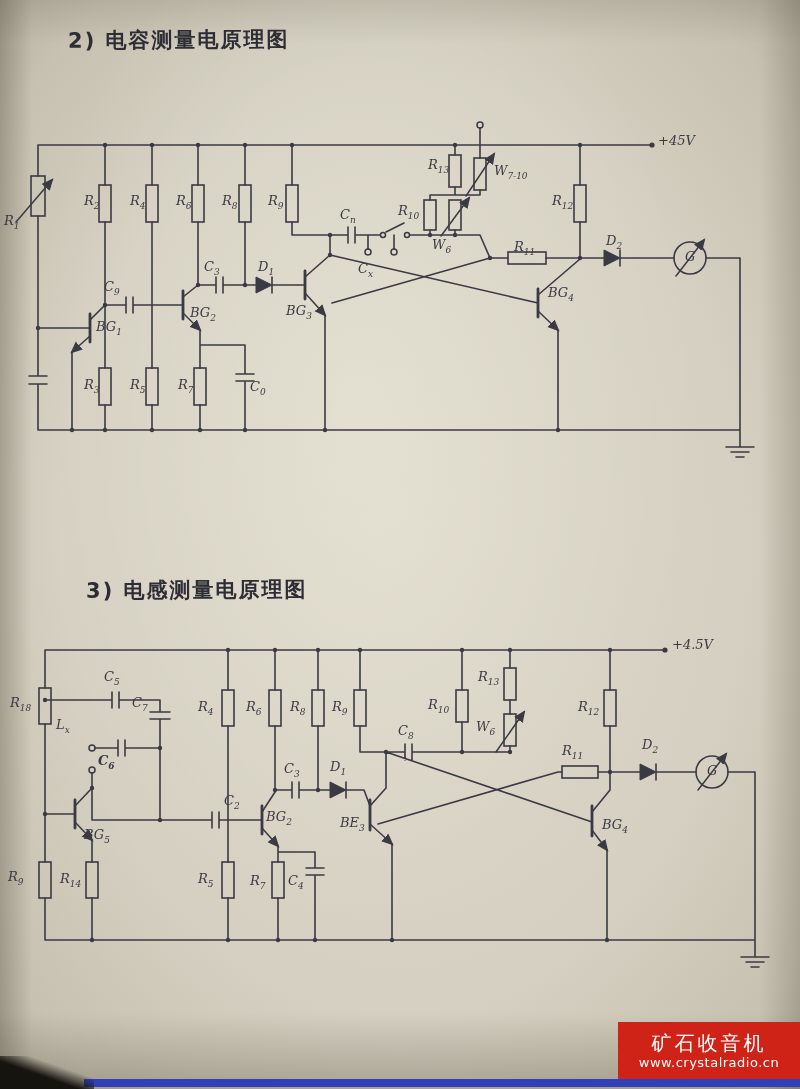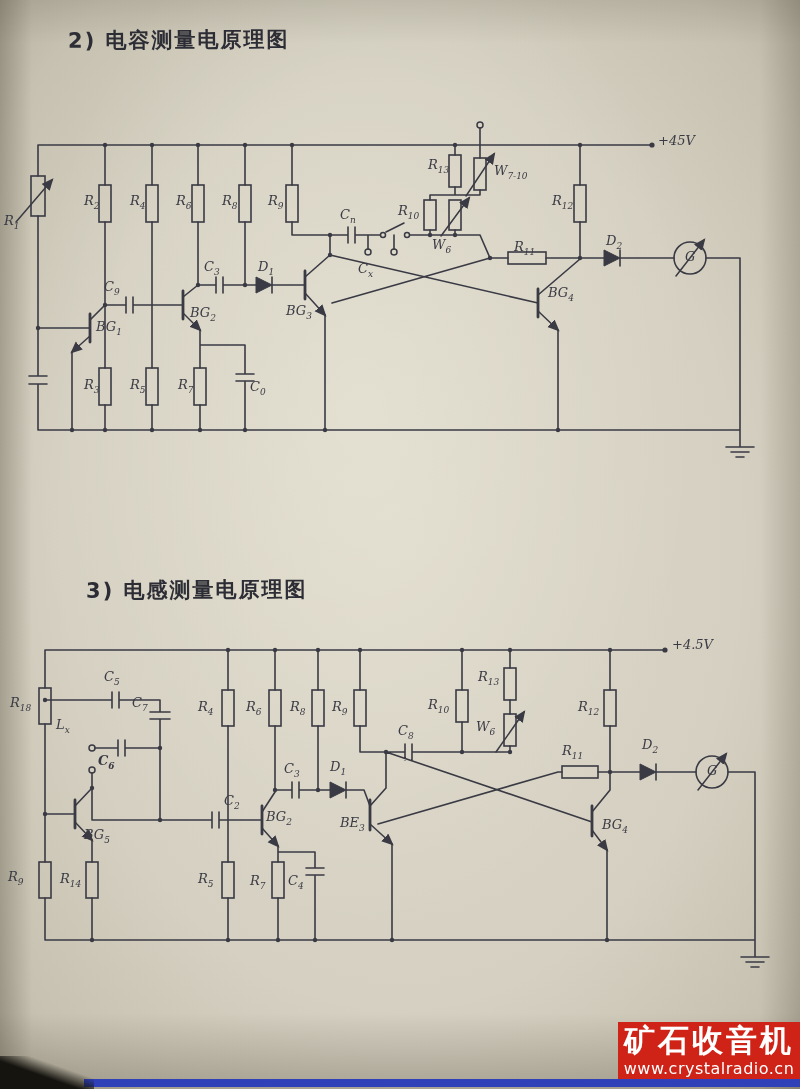--- a/index.html
+++ b/index.html
@@ -40,22 +40,22 @@
   .clabel sub{font-size:9px;font-style:italic}
   .blue-strip{position:absolute;left:84px;top:1079px;width:716px;height:8px;background:var(--strip)}
   .corner-shadow{
     position:absolute;left:0;top:1056px;width:94px;height:33px;
     background:linear-gradient(to right top,#15140f 42%,rgba(21,20,15,0) 66%)
   }
   .watermark{
     position:absolute;left:618px;top:1022px;width:182px;height:57px;background:var(--wm-bg);
     color:var(--wm-fg);display:flex;flex-direction:column;align-items:center;justify-content:center
   }
-  .watermark .wm-title{font-size:31px;font-weight:bold;letter-spacing:3px;line-height:1.1}
-  .watermark .wm-url{font-size:16px;letter-spacing:.5px;margin-top:1px}
+  .watermark .wm-title{font-size:20px;font-weight:normal;letter-spacing:3px;line-height:1.1}
+  .watermark .wm-url{font-size:13px;letter-spacing:.5px;margin-top:1px}
 </style>
 </head>
 <body>
 
 <div class="page">
 
   <svg class="circuit" width="800" height="1089" viewBox="0 0 800 1089">
     <defs>
       <marker id="ah" orient="auto" markerWidth="9" markerHeight="8" refX="6.5" refY="3.5">
         <path d="M0,0 L8,3.5 L0,7 z" fill="#3a3a44"></path>

